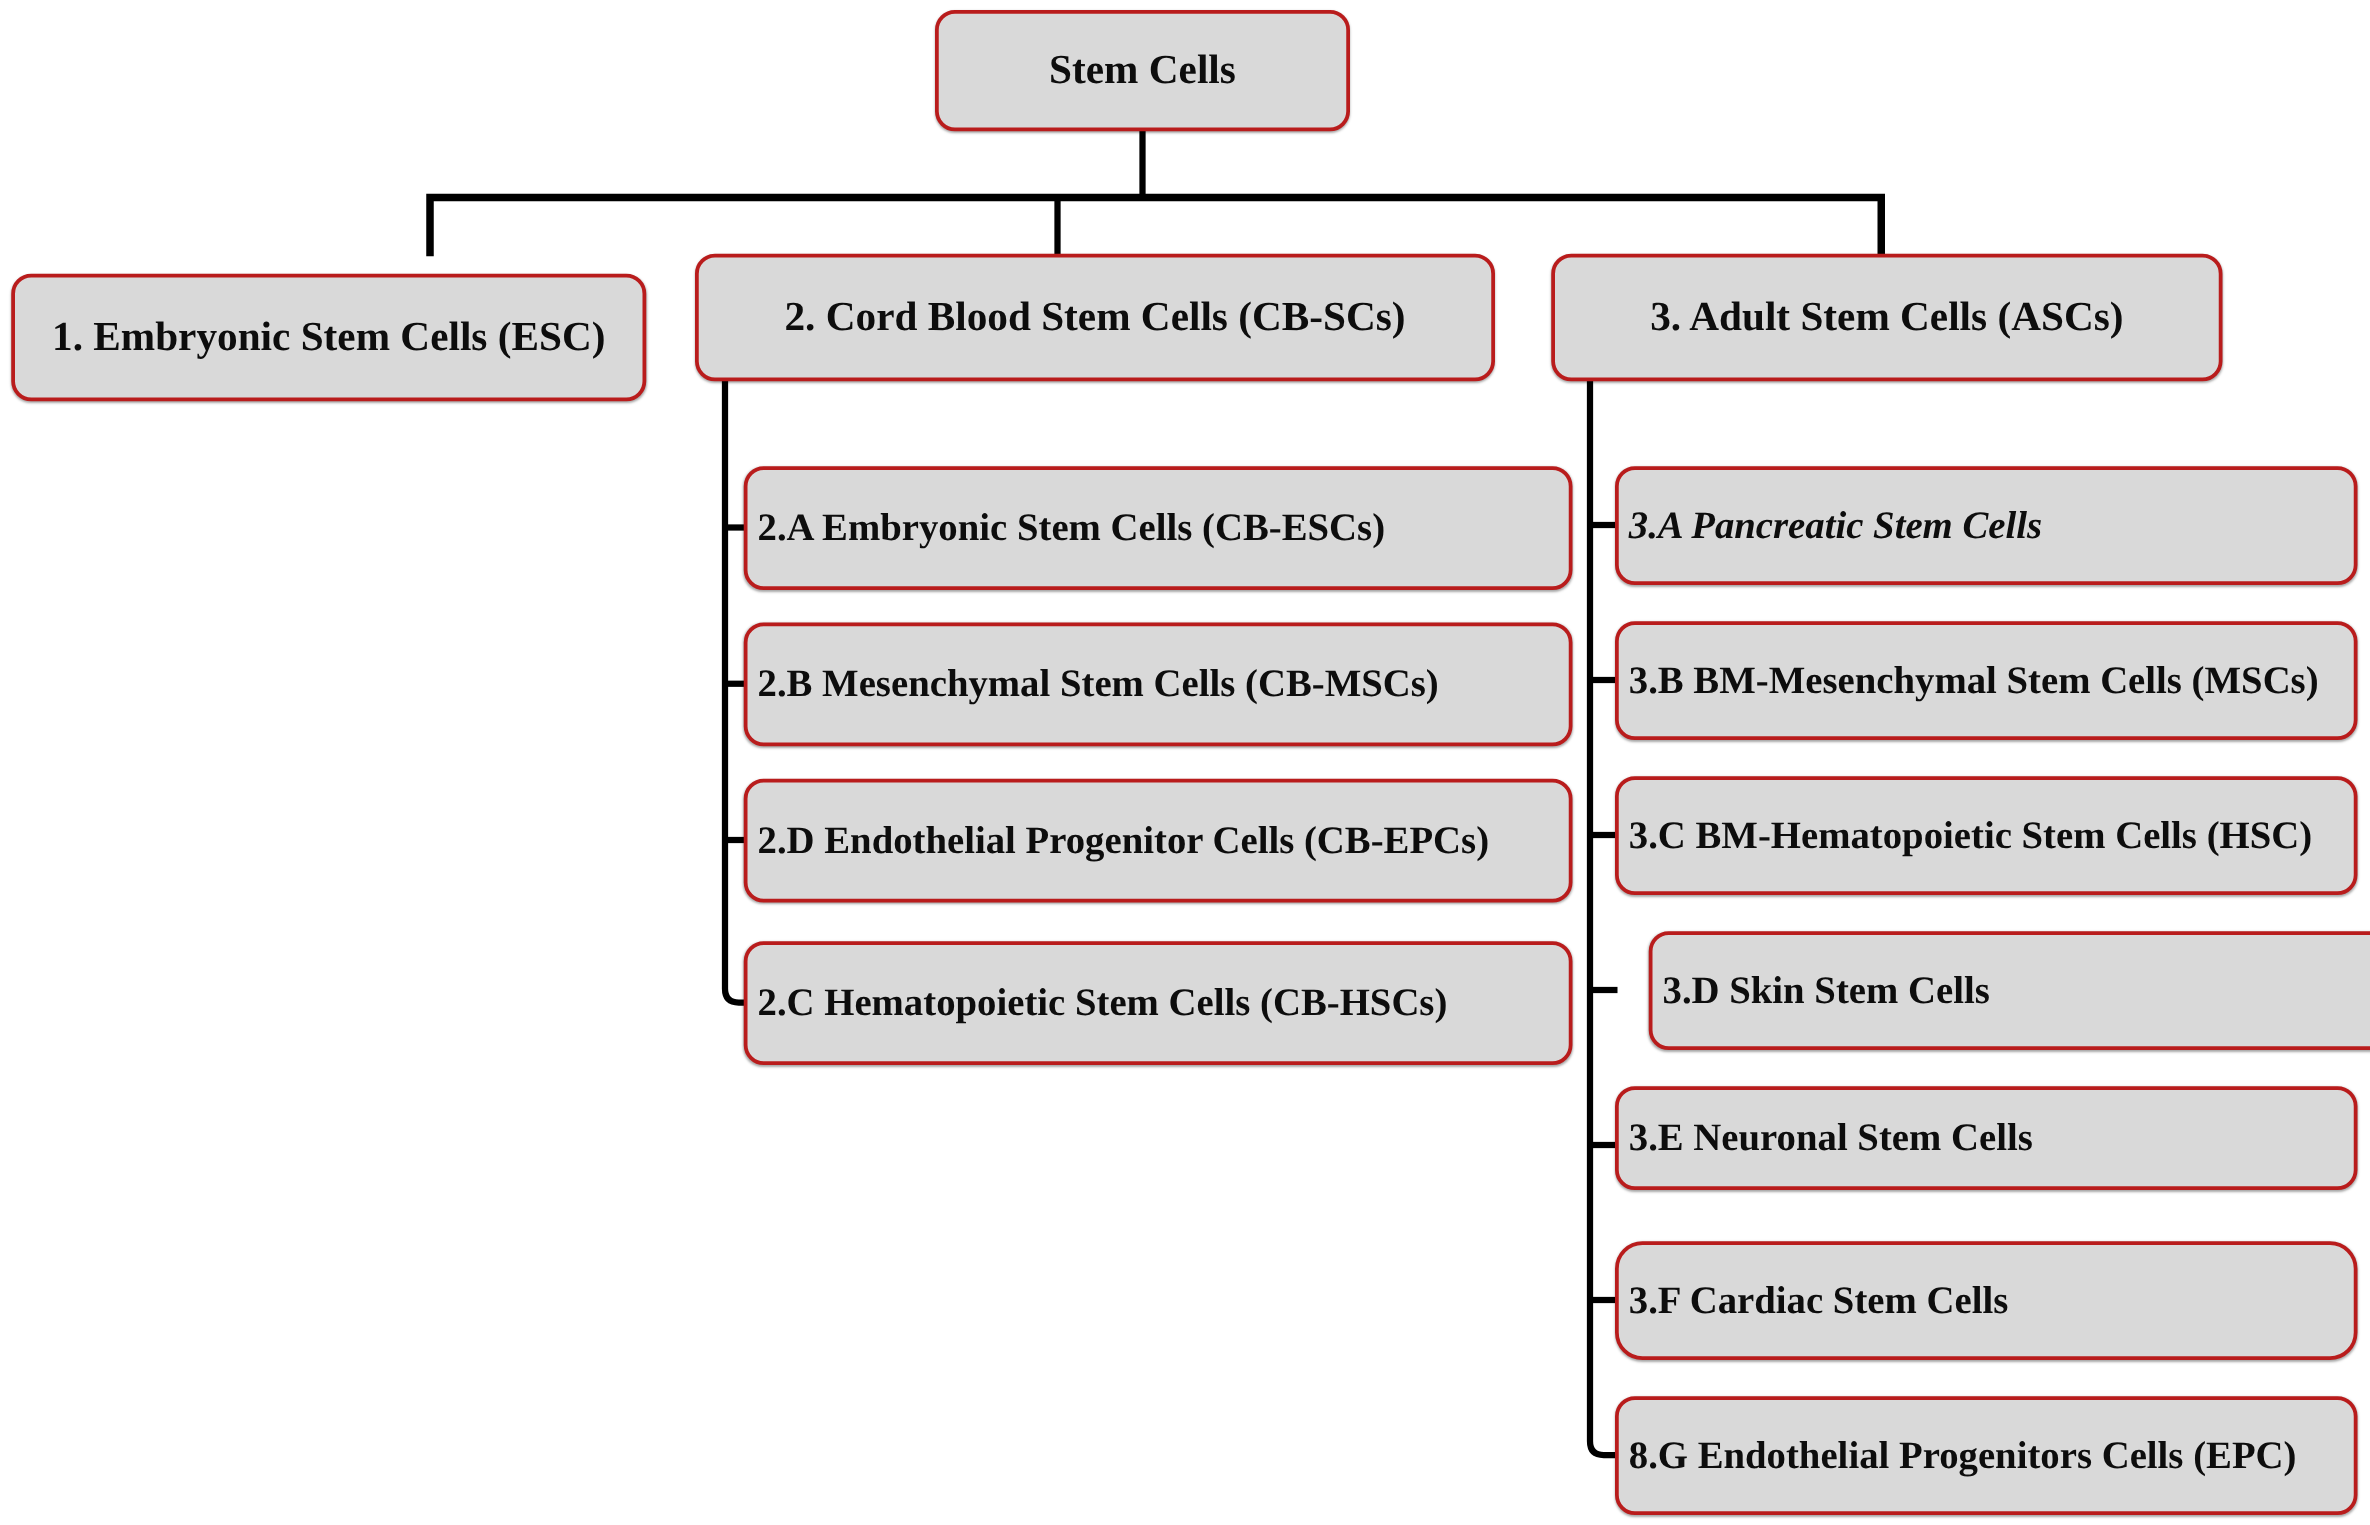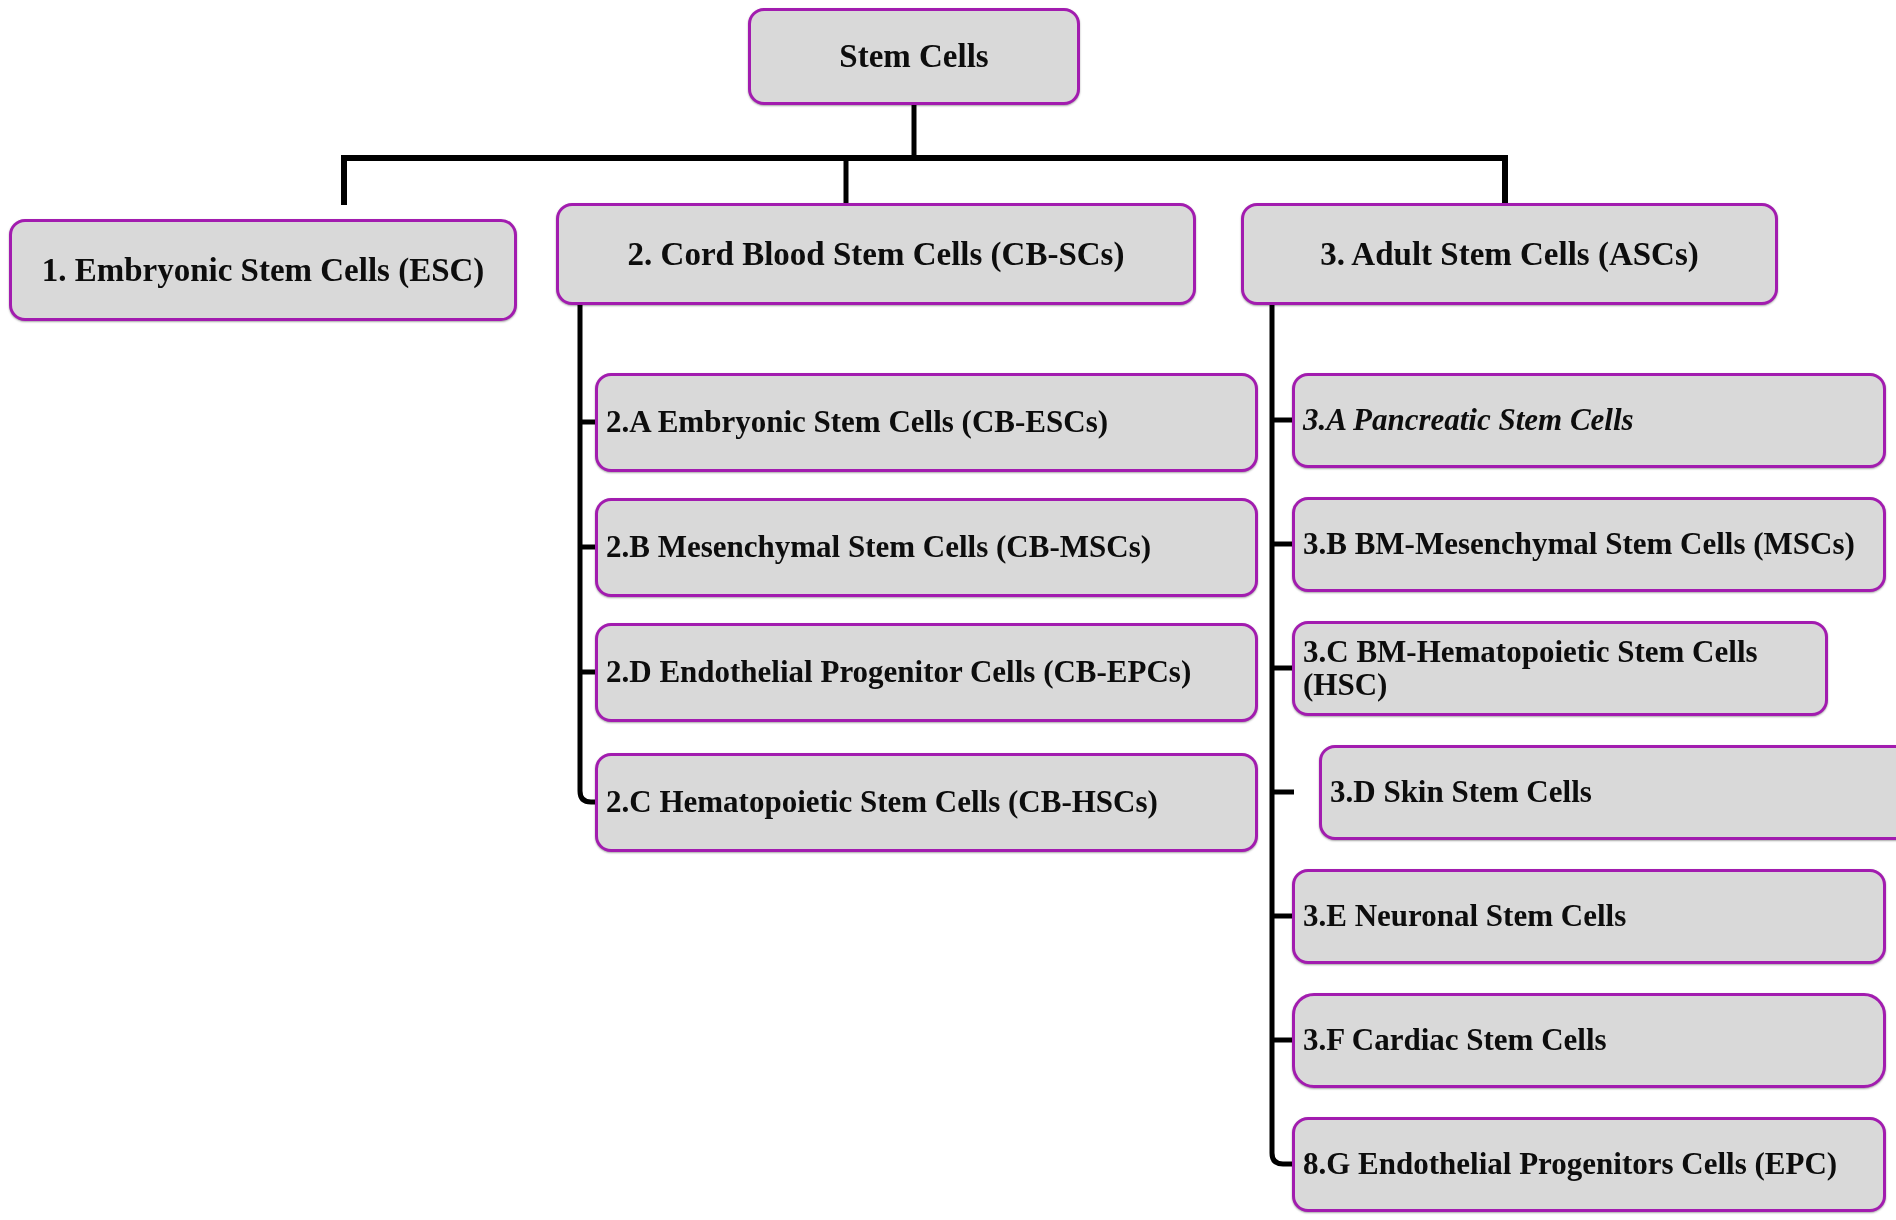--- a/index.html
+++ b/index.html
@@ -20,21 +20,21 @@
     left: 0;
     top: 0;
     width: 1896px;
     height: 1220px;
     pointer-events: none;
   }
   .node {
     position: absolute;
     box-sizing: border-box;
     background: #d9d9d9;
-    border: 3px solid #a21caf;
+    border: 3px solid #b91c1c;
     border-radius: 16px;
     display: flex;
     align-items: center;
     font-weight: bold;
     color: #0d0d0d;
     box-shadow: 0 1px 2px rgba(0,0,0,0.35);
     line-height: 1.05;
   }
   .node.center {
     justify-content: center;
@@ -56,23 +56,23 @@
   #n-cbsc   { left: 556px;  top: 203px;  width: 640px; height: 102px; }
   #n-asc    { left: 1241px; top: 203px;  width: 537px; height: 102px; }
 
   #n-cb-a   { left: 595px;  top: 373px;  width: 663px; height: 99px; }
   #n-cb-b   { left: 595px;  top: 498px;  width: 663px; height: 99px; }
   #n-cb-d   { left: 595px;  top: 623px;  width: 663px; height: 99px; }
   #n-cb-c   { left: 595px;  top: 753px;  width: 663px; height: 99px; }
 
   #n-ad-a   { left: 1292px; top: 373px;  width: 594px; height: 95px; font-style: italic; }
   #n-ad-b   { left: 1292px; top: 497px;  width: 594px; height: 95px; }
-  #n-ad-c   { left: 1292px; top: 621px;  width: 536px; height: 95px; justify-content: center; }
+  #n-ad-c   { left: 1292px; top: 621px;  width: 594px; height: 95px; }
   #n-ad-d   { left: 1292px; top: 745px;  width: 594px; height: 95px; margin-left: 27px; }
-  #n-ad-e   { left: 1292px; top: 869px;  width: 594px; height: 95px; text-align: right; }
+  #n-ad-e   { left: 1292px; top: 869px;  width: 594px; height: 83px; text-align: right; }
   #n-ad-f   { left: 1292px; top: 993px;  width: 594px; height: 95px; border-radius: 22px; }
   #n-ad-g   { left: 1292px; top: 1117px; width: 594px; height: 95px; }
 </style>
 </head>
 <body>
 
 <div class="canvas">
 
   <svg class="connectors" viewBox="0 0 1896 1220">
 

